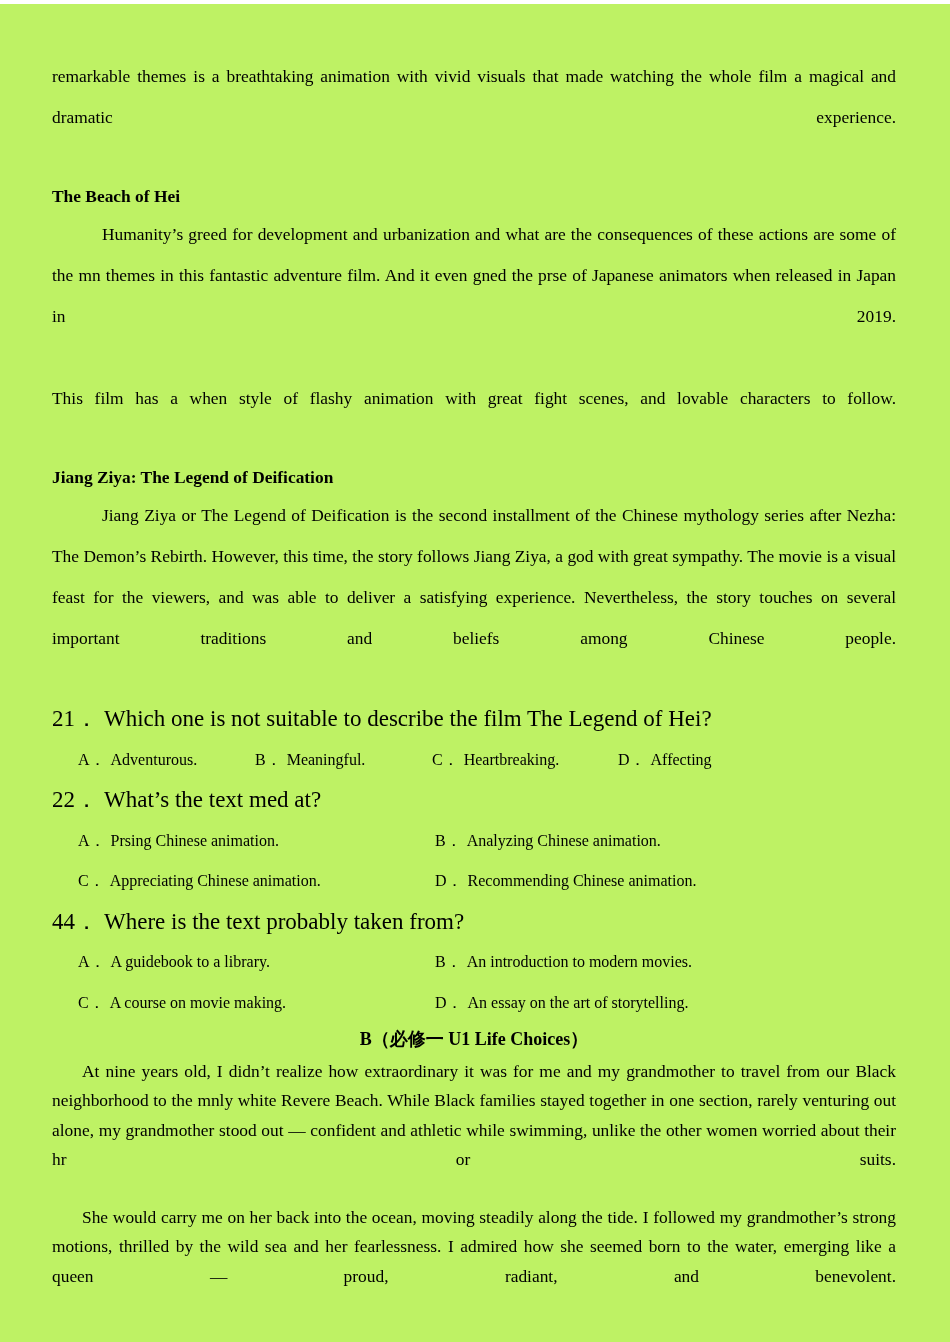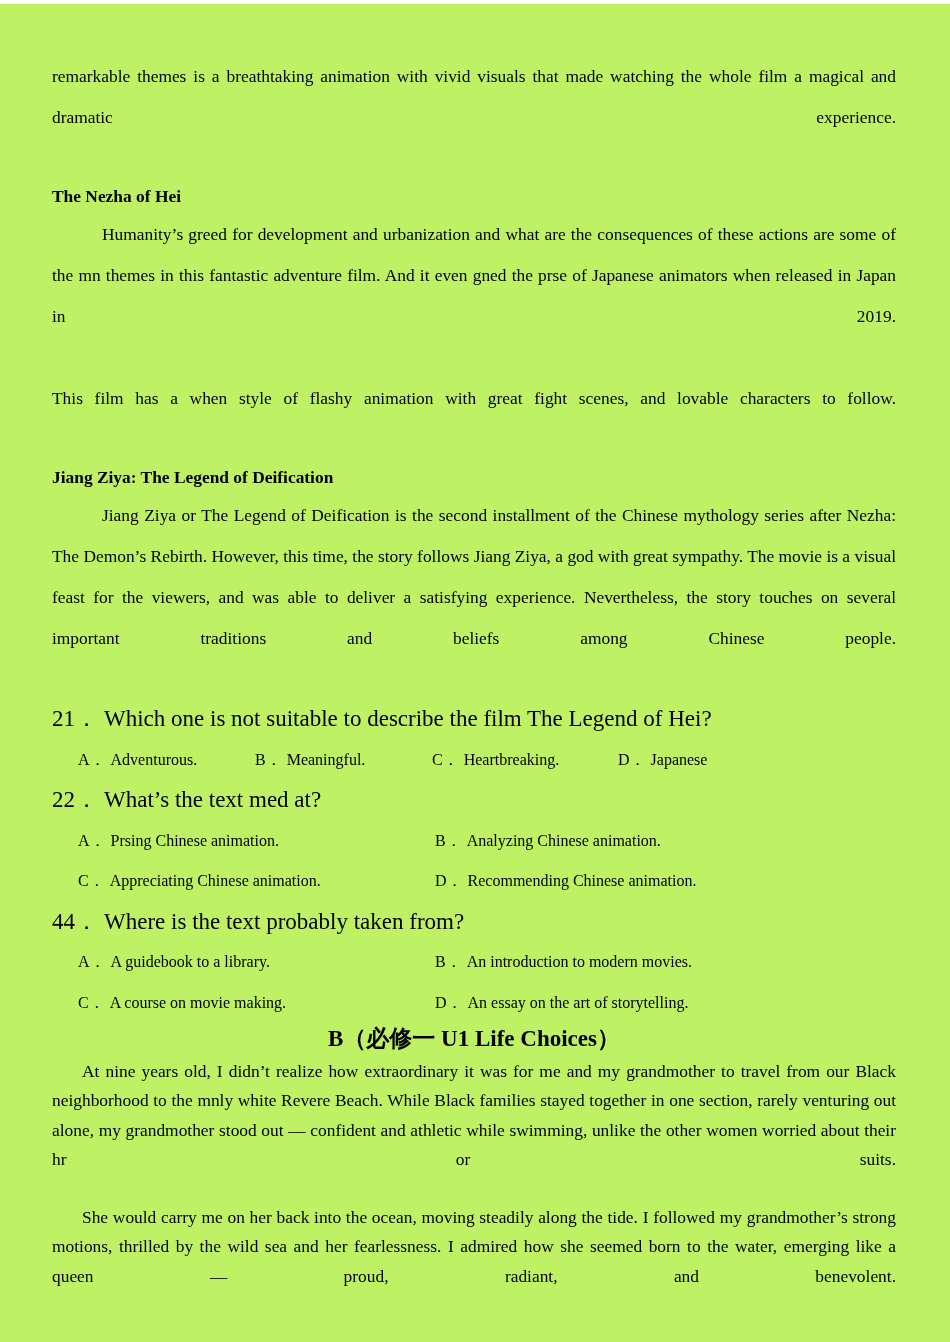--- a/index.html
+++ b/index.html
@@ -80,21 +80,21 @@
     height: 40.5px;
   }
   .opt {
     position: absolute;
     top: 0;
     white-space: nowrap;
   }
 
   
   .section-head {
-    font-size: 23px;
+    font-size: 18px;
     line-height: 32px;
     font-weight: bold;
     text-align: center;
     margin: 0;
     width: 844px;
   }
 
   
   .p-tight {
     font-size: 17.4px;
@@ -108,21 +108,21 @@
   .spacer-2 { height: 2px; }
 </style>
 </head>
 <body>
 
 <div class="page">
   <div class="col">
 
     <p class="p-loose noindent">remarkable themes is a breathtaking animation with vivid visuals that made watching the whole film a magical and dramatic experience.</p>
 
-    <p class="heading-bold">The Nezha of Hei</p>
+    <p class="heading-bold">The Beach of Hei</p>
 
     <p class="p-loose indent">Humanity’s greed for development and urbanization and what are the consequences of these actions are some of the mn themes in this fantastic adventure film. And it even gned the prse of Japanese animators when released in Japan in 2019.</p>
 
     <p class="p-loose noindent">This film has a when style of flashy animation with great fight scenes, and lovable characters to follow.</p>
 
 
     <p class="heading-bold">Jiang Ziya: The Legend of Deification</p>
 
     <p class="p-loose indent">Jiang Ziya or The Legend of Deification is the second installment of the Chinese mythology series after Nezha: The Demon’s Rebirth. However, this time, the story follows Jiang Ziya, a god with great sympathy. The movie is a visual feast for the viewers, and was able to deliver a satisfying experience. Nevertheless, the story touches on several important traditions and beliefs among Chinese people.</p>
 
@@ -133,21 +133,21 @@
       <span class="opt" style="left:26px;">
         <span>A．</span><span style="display:inline-block;width:5px;"></span><span>Adventurous.</span>
       </span>
       <span class="opt" style="left:203px;">
         <span>B．</span><span style="display:inline-block;width:5px;"></span><span>Meaningful.</span>
       </span>
       <span class="opt" style="left:380px;">
         <span>C．</span><span style="display:inline-block;width:5px;"></span><span>Heartbreaking.</span>
       </span>
       <span class="opt" style="left:566px;">
-        <span>D．</span><span style="display:inline-block;width:5px;"></span><span>Japanese</span>
+        <span>D．</span><span style="display:inline-block;width:5px;"></span><span>Affecting</span>
       </span>
     </div>
 
     <p class="q-stem">
       <span>22．</span><span style="display:inline-block;width:6px;"></span><span>What’s the text med at?</span>
     </p>
     <div class="opt-row">
       <span class="opt" style="left:26px;">
         <span>A．</span><span style="display:inline-block;width:5px;"></span><span>Prsing Chinese animation.</span>
       </span>

